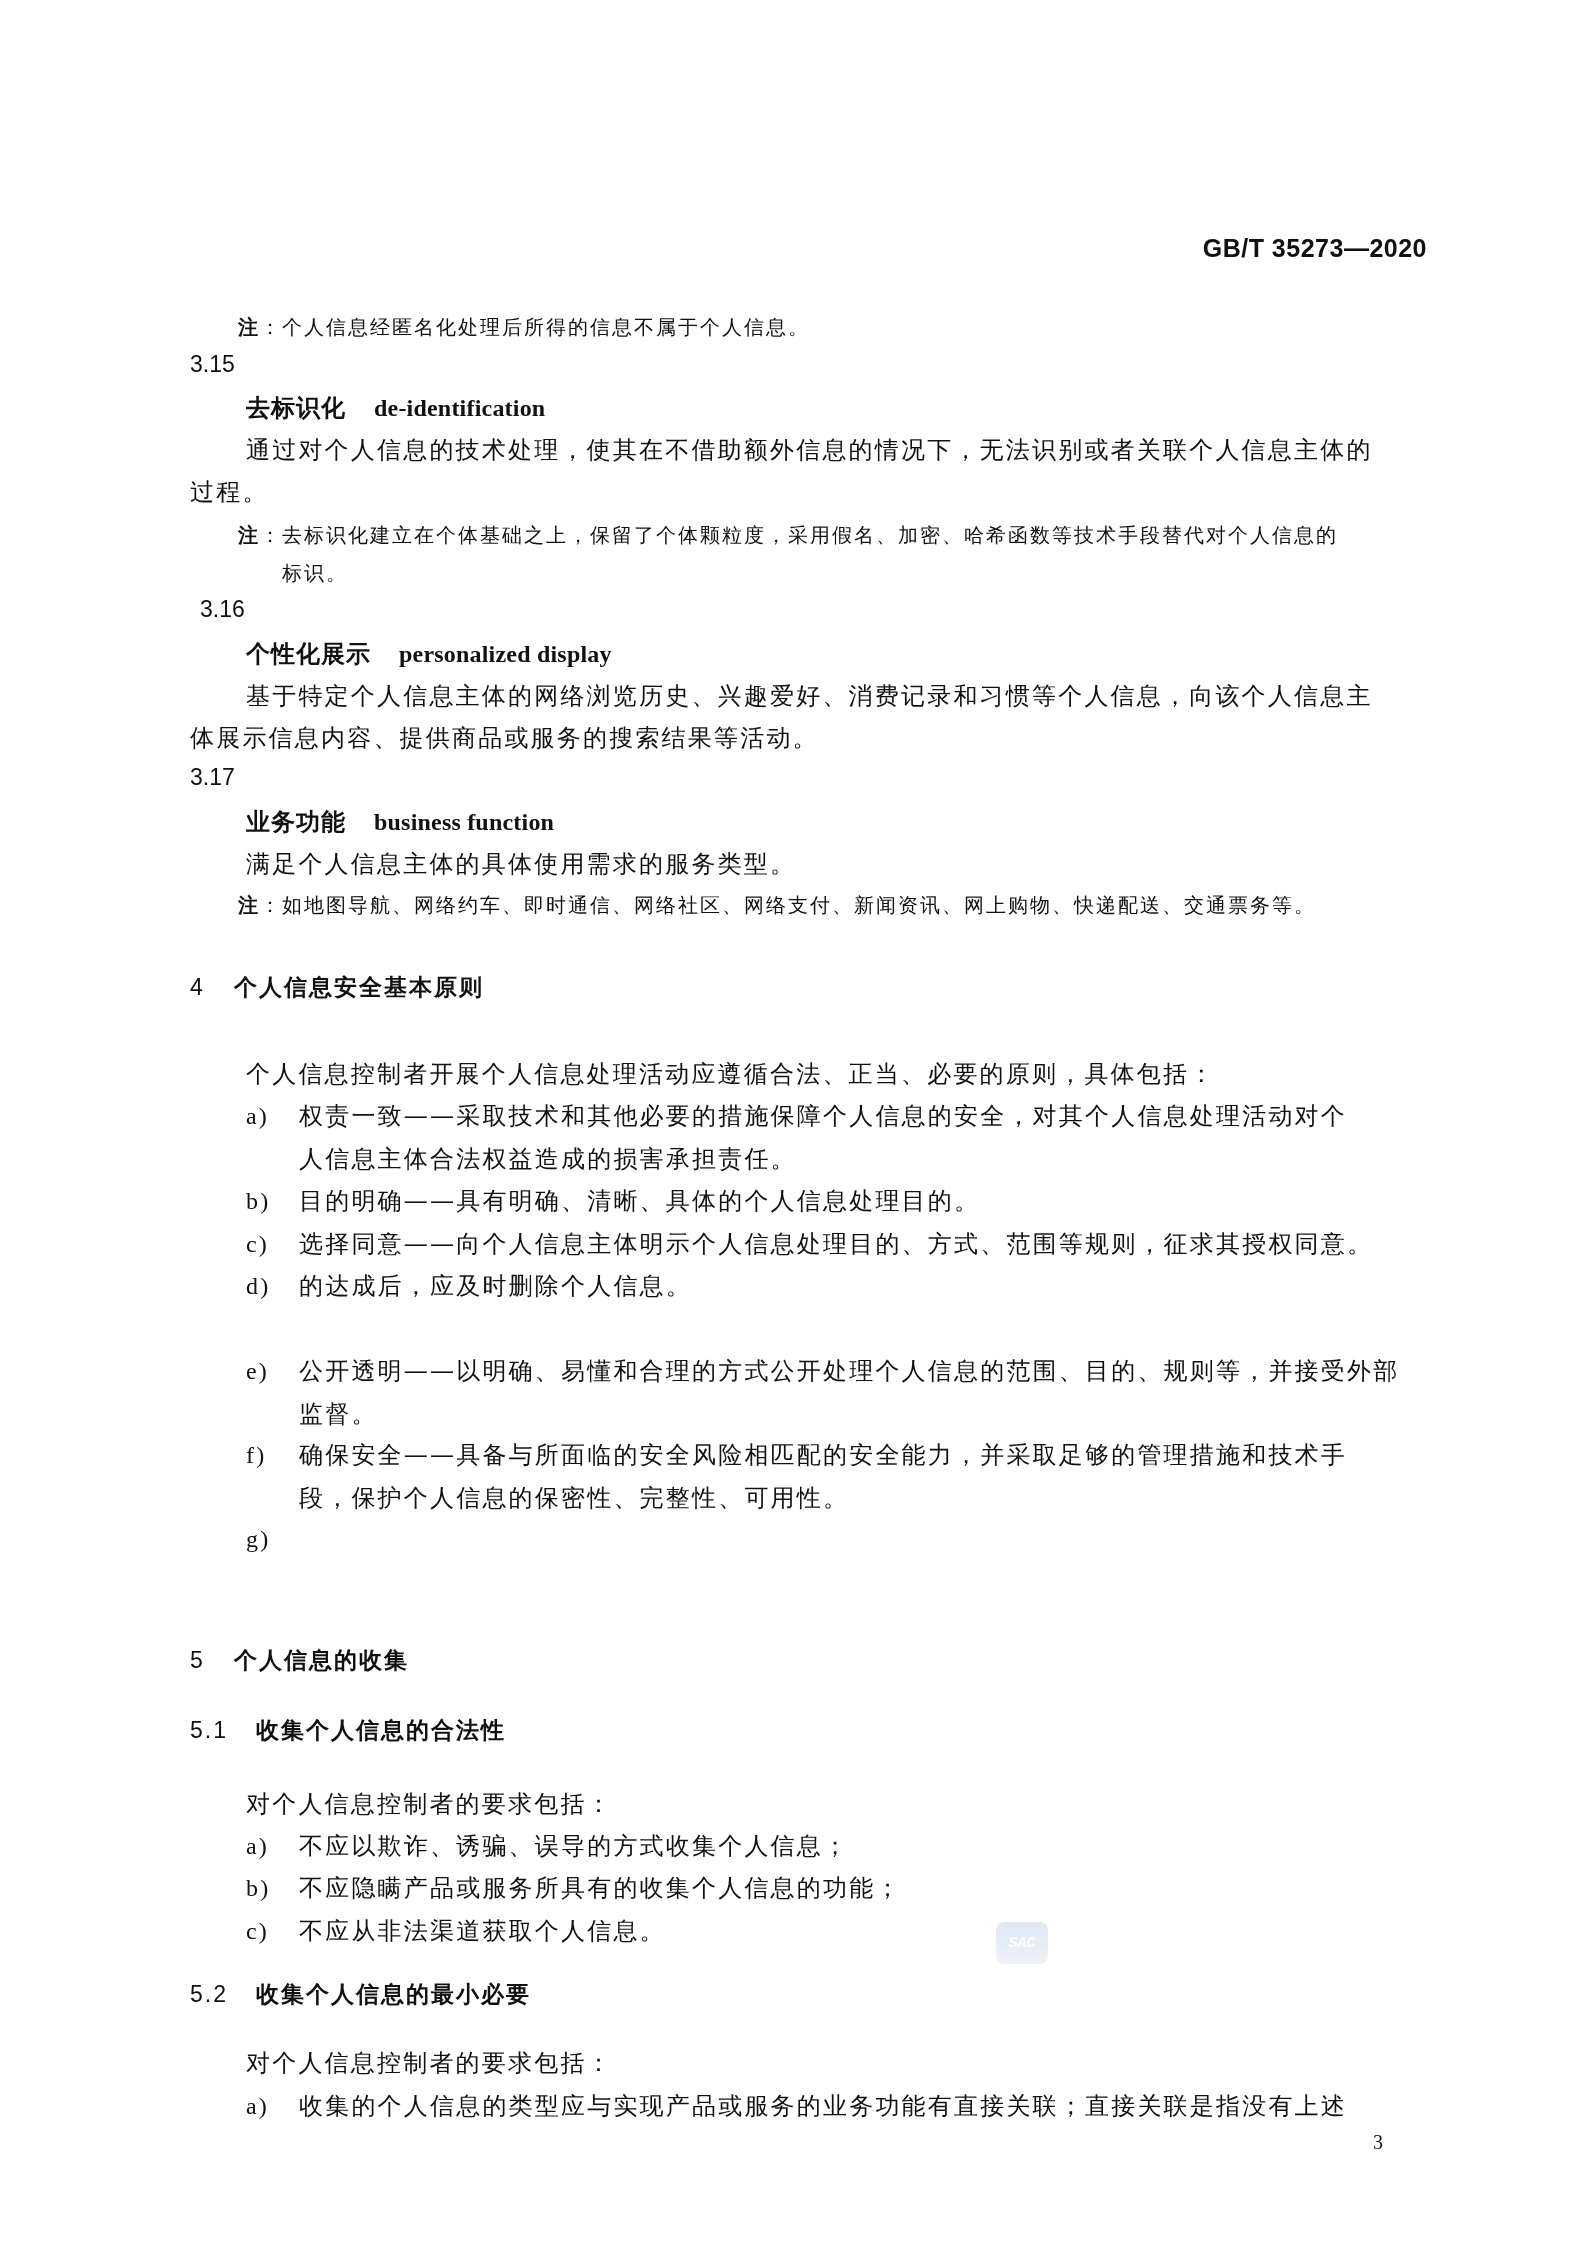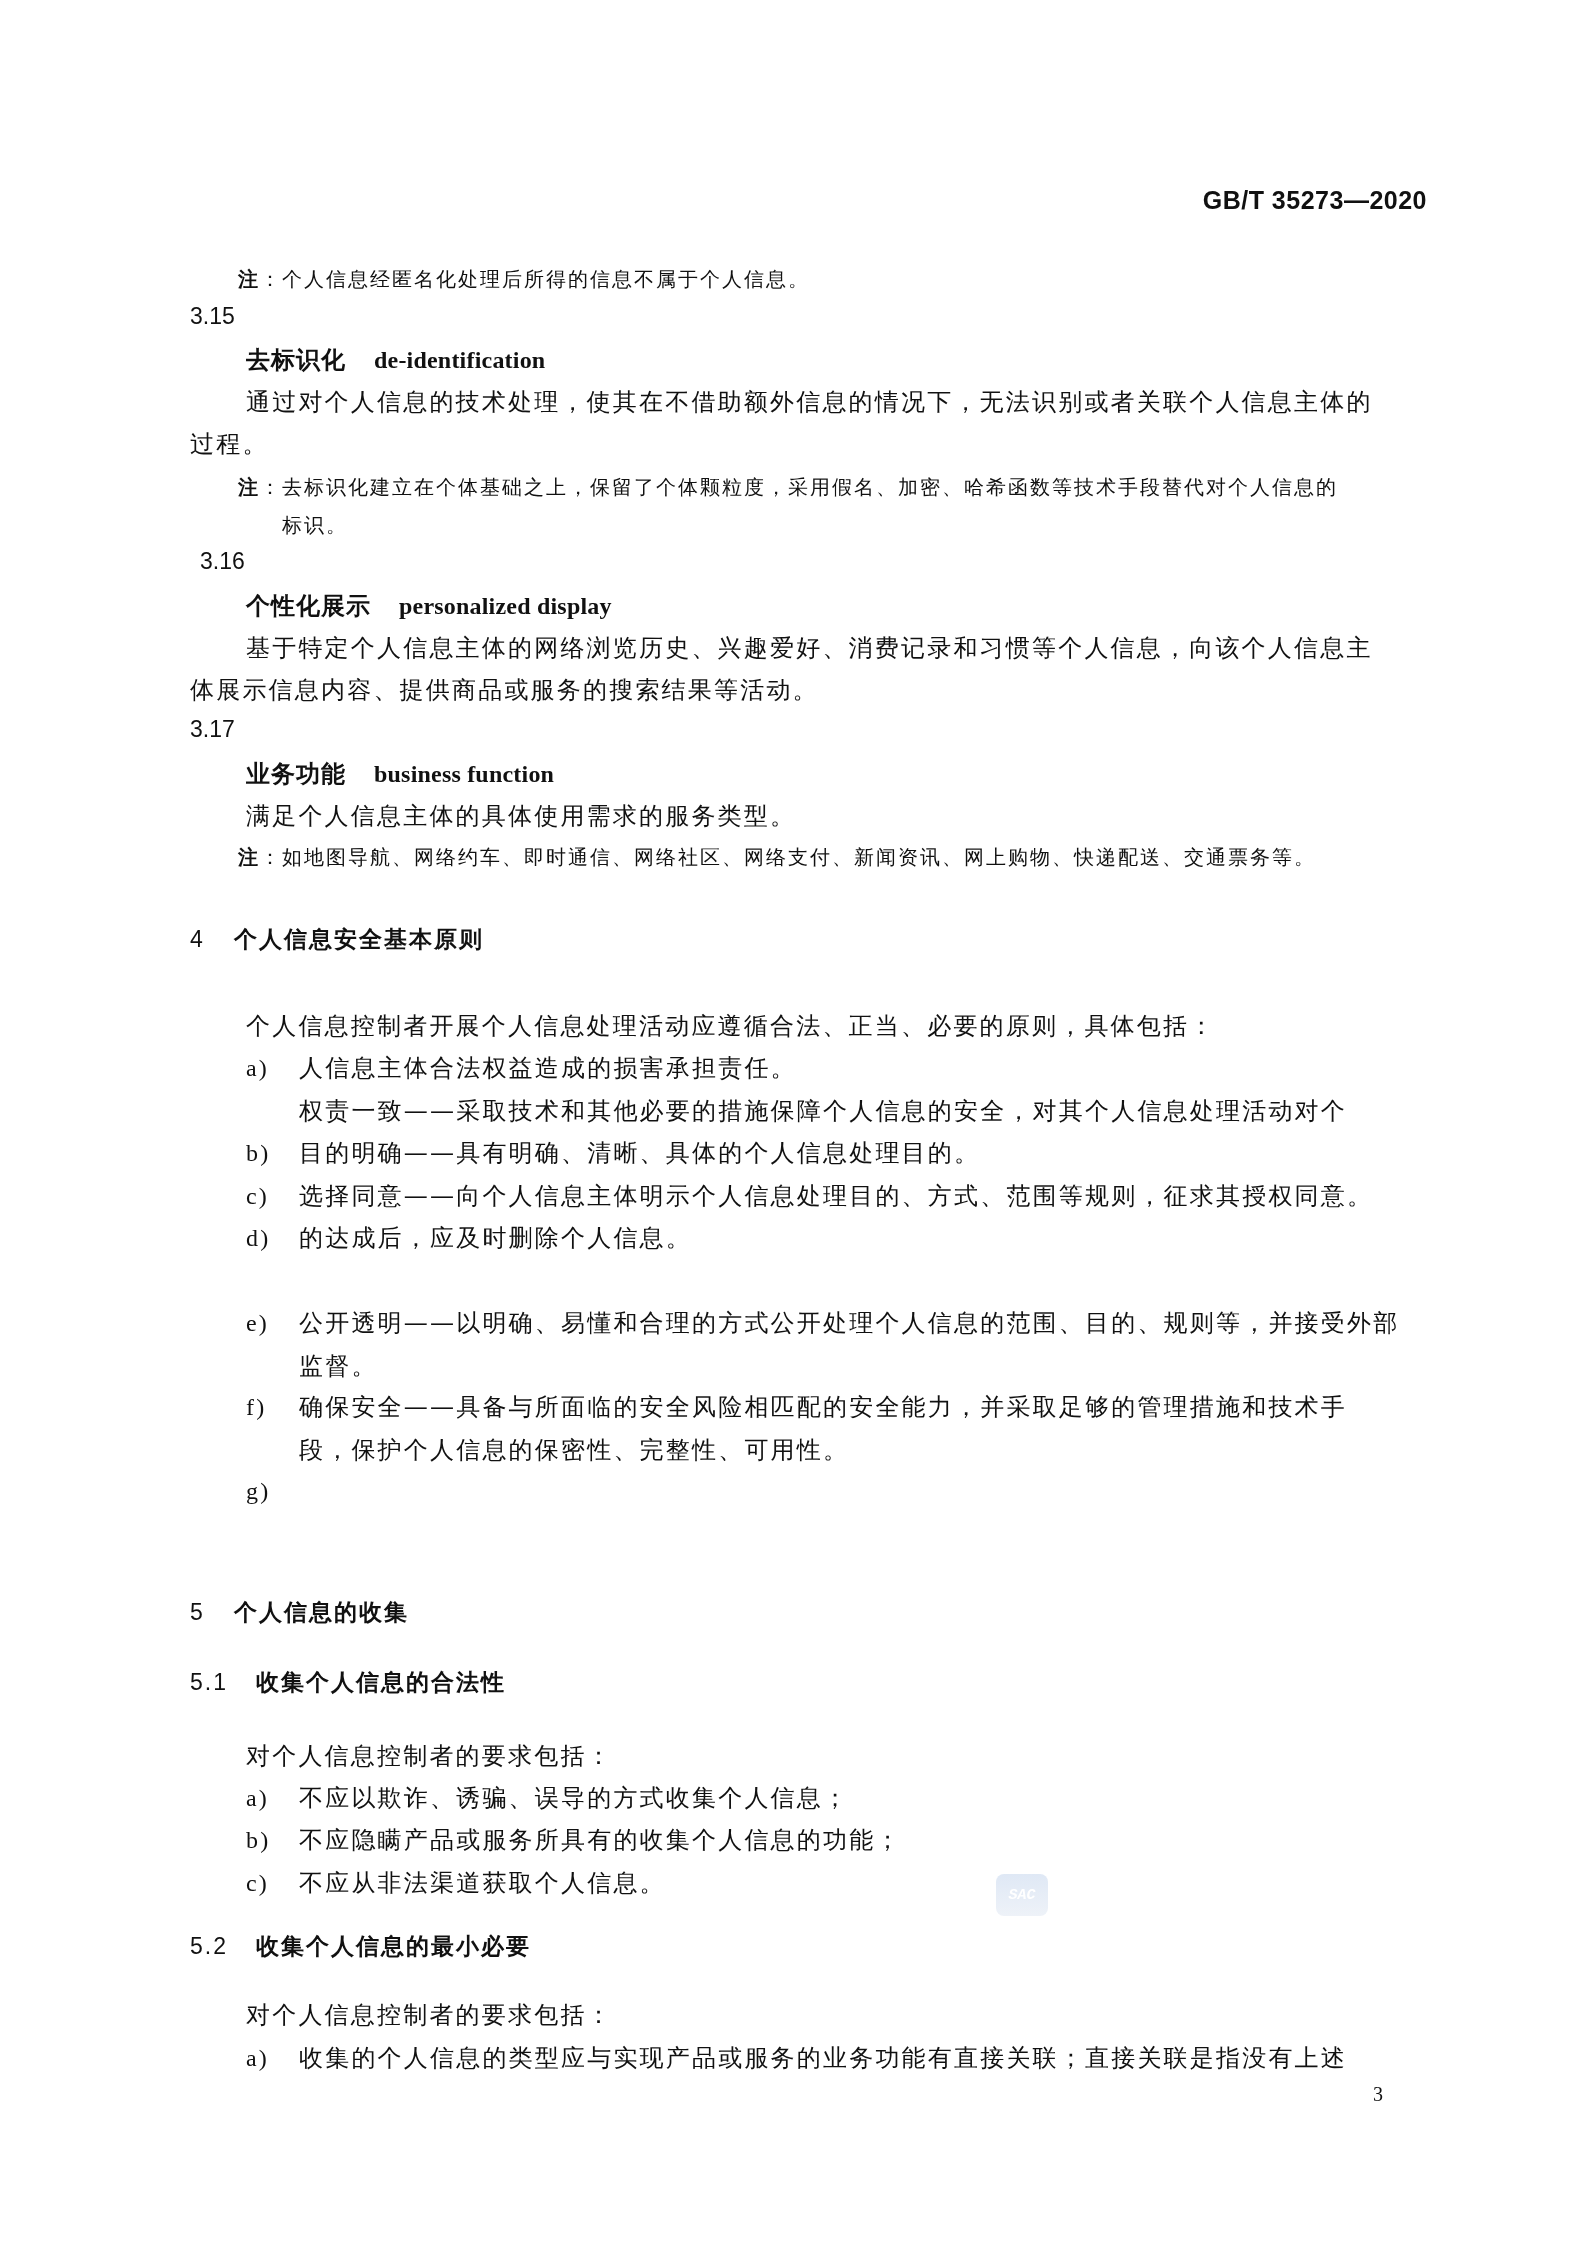--- a/index.html
+++ b/index.html
@@ -1,19 +1,19 @@
 <!DOCTYPE html>
 <html><head>
   <meta charset="utf-8">
   <style>
     html, body { margin: 0; padding: 0; background: #ffffff; }
     body { width: 1587px; height: 2244px; position: relative; overflow: hidden;
       font-family: "DejaVu Serif", "Liberation Serif", serif; color: #111; }
     .page { position: absolute; left: 0; top: 0; width: 1587px; height: 2244px; }
-    .abs { position: absolute; white-space: nowrap; }
+    .abs { position: absolute; white-space: nowrap; margin-top: 48px; }
     .std-code { right: 160px; top: 186px; font-family: "Liberation Sans", sans-serif; font-size: 25px; font-weight: bold; letter-spacing: 0.5px; }
     .body-text { font-size: 24px; line-height: 42px; letter-spacing: 2.2px; }
     .note { font-size: 20px; line-height: 34px; letter-spacing: 2px; }
     .note b { font-weight: bold; }
     .clause-num { font-family: "Liberation Sans", sans-serif; font-size: 23px; }
     .term { font-size: 24px; font-weight: bold; letter-spacing: 1px; }
     .term .en { font-family: "Liberation Serif", serif; font-weight: bold; letter-spacing: 0.2px; margin-left: 28px; }
     .heading { font-family: "Liberation Sans", sans-serif; font-size: 23px; font-weight: bold; letter-spacing: 2px; }
     .heading .hnum { font-weight: normal; display: inline-block; width: 44px; }
     .heading .hnum2 { font-weight: normal; display: inline-block; width: 66px; }
@@ -49,22 +49,22 @@
   <div class="abs clause-num" style="left:190px; top:716px;">3.17</div>
   <div class="abs term" style="left:246px; top:758px;"><span>业务功能</span><span class="en">business function</span></div>
   <div class="abs note" style="left:238px; top:840px;"><b>注</b><span>：如地图导航、网络约车、即时通信、网络社区、网络支付、新闻资讯、网上购物、快递配送、交通票务等。</span></div>
   <div class="abs body-text" style="left:246px; top:795px;">满足个人信息主体的具体使用需求的服务类型。</div>
 
   <div class="abs heading" style="left:190px; top:924px;"><span class="hnum">4</span><span>个人信息安全基本原则</span></div>
   <div class="abs body-text" style="left:246px; top:1005px;">个人信息控制者开展个人信息处理活动应遵循合法、正当、必要的原则，具体包括：</div>
 
   <div class="abs list-item" style="left:246px; top:1047px; width:1190px;">
       <span class="marker">a)</span>
+      <span class="content">权责一致——采取技术和其他必要的措施保障个人信息的安全，对其个人信息处理活动对个</span>
       <span class="content">人信息主体合法权益造成的损害承担责任。</span>
-      <span class="content">权责一致——采取技术和其他必要的措施保障个人信息的安全，对其个人信息处理活动对个</span>
     </div>
   <div class="abs list-item" style="left:246px; top:1132px; width:1190px;">
       <span class="marker">b)</span>
       <span class="content">目的明确——具有明确、清晰、具体的个人信息处理目的。</span>
     </div>
   <div class="abs list-item" style="left:246px; top:1175px; width:1190px;">
       <span class="marker">c)</span>
       <span class="content">选择同意——向个人信息主体明示个人信息处理目的、方式、范围等规则，征求其授权同意。</span>
     </div>
   <div class="abs list-item" style="left:246px; top:1217px; width:1190px;">

